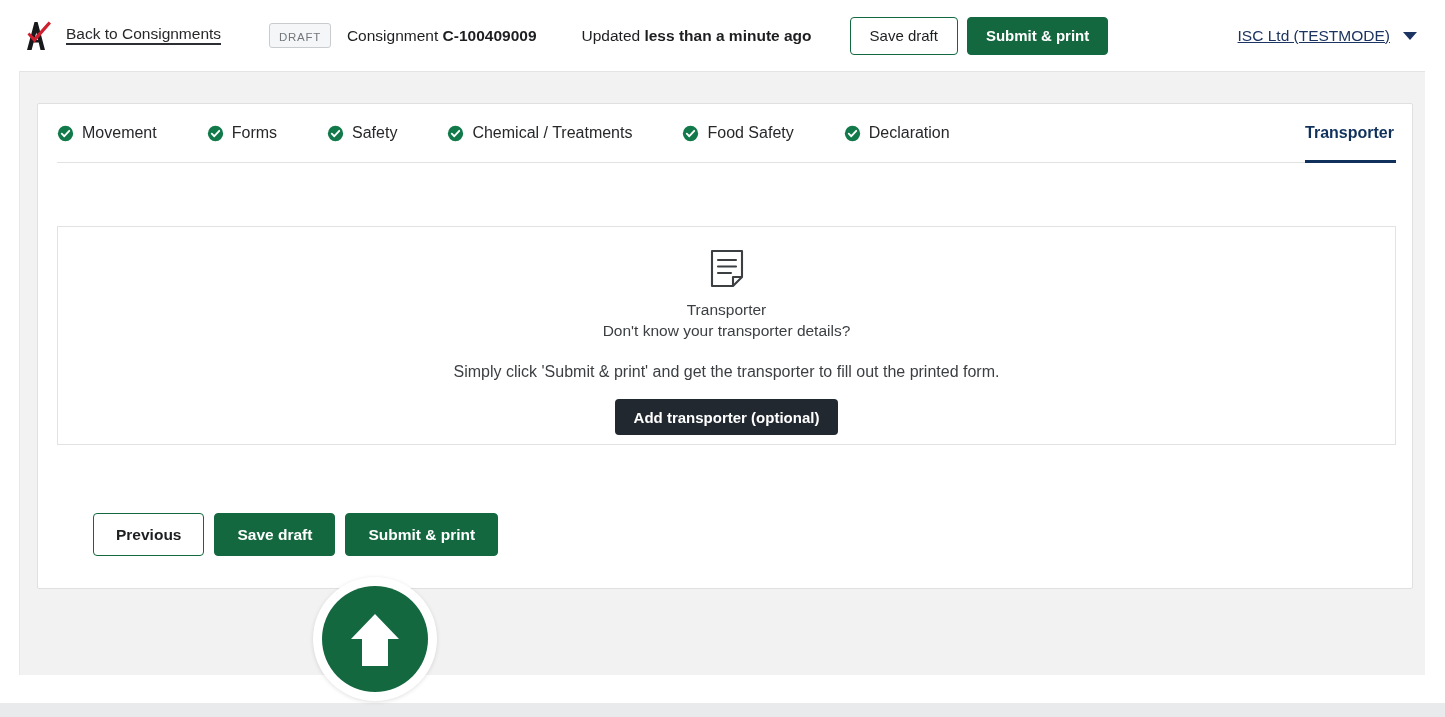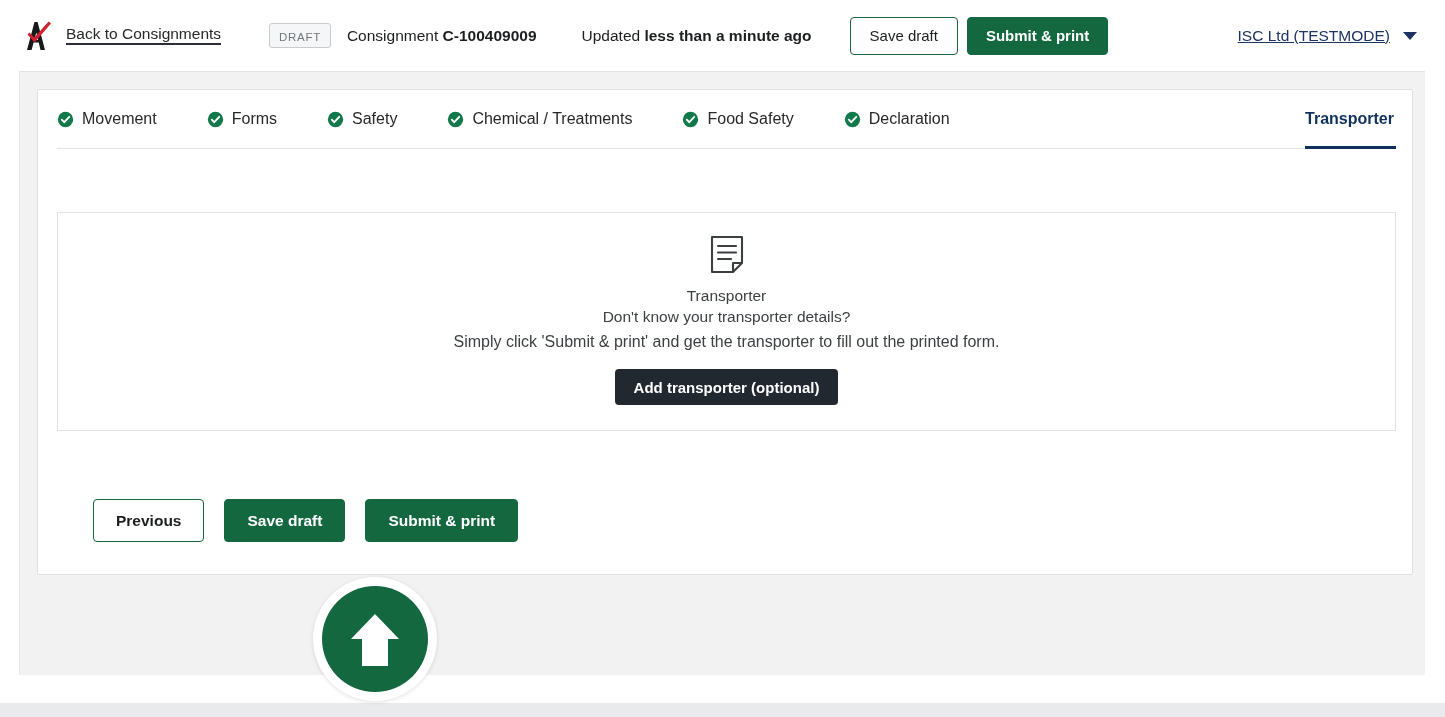--- a/index.html
+++ b/index.html
@@ -176,21 +176,21 @@
     content: "";
     position: absolute;
     top: 28px; left: 0;
     width: 1445px; height: 14px;
     background: #e9eaeb;
   }
 
   
   .card {
     position: absolute;
-    top: 89px;
+    top: 103px;
     left: 37px;
     width: 1376px;
     height: 486px;
     background: #ffffff;
     border: 1px solid #e0e0e0;
     border-radius: 2px;
   }
 
   
   .tabs {
@@ -259,21 +259,21 @@
     font-size: 15.5px;
     color: #3c3f42;
     line-height: 1.35;
   }
   .panel-sub {
     font-size: 15.5px;
     color: #3c3f42;
     line-height: 1.35;
   }
   .panel-desc {
-    margin-top: 3px;
+    margin-top: 19px;
     font-size: 16px;
     color: #3c3f42;
     line-height: 1.35;
   }
 
   .btn-dark {
     margin-top: 17px;
     background: #212830;
     border: none;
     color: #ffffff;
@@ -283,21 +283,21 @@
     padding: 0 19px;
     border-radius: 4px;
   }
 
   
   .actions {
     position: absolute;
     top: 409px;
     left: 55px;
     display: flex;
-    gap: 20px;
+    gap: 10px;
   }
   .actions .btn { height: 43px; padding: 0 22px; font-size: 15.5px; }
   .act-prev { font-weight: 700; color: #1c1e20; }
 
   
   .fab {
     position: absolute;
     left: 313px;
     top: 577px;
     width: 124px;

